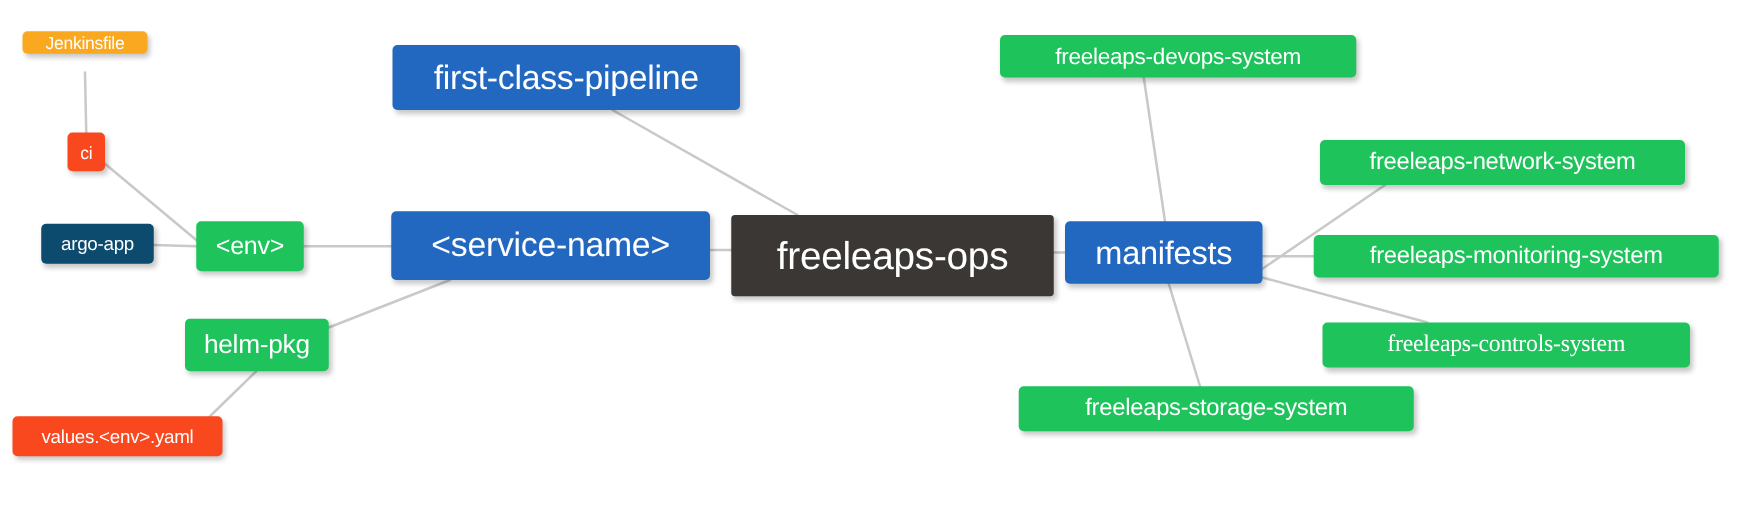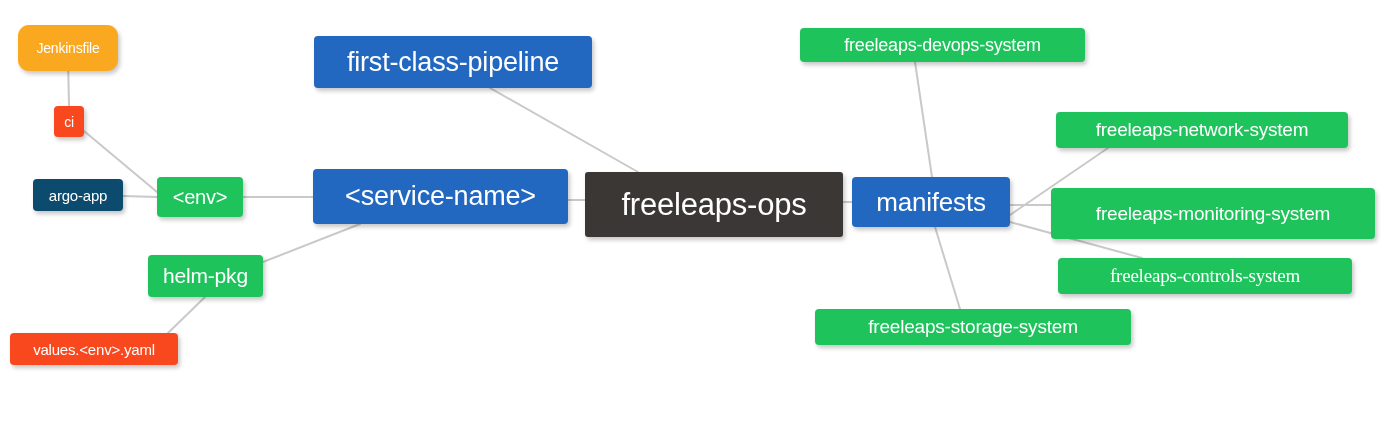--- a/index.html
+++ b/index.html
@@ -38,29 +38,29 @@
       <line x1="490" y1="88" x2="638" y2="172" stroke="#c9c9c9" stroke-width="2" stroke-linecap="round"></line>
       <line x1="568" y1="200" x2="585" y2="200" stroke="#c9c9c9" stroke-width="2" stroke-linecap="round"></line>
       <line x1="843" y1="202" x2="852" y2="202" stroke="#c9c9c9" stroke-width="2" stroke-linecap="round"></line>
       <line x1="915" y1="62" x2="932" y2="177" stroke="#c9c9c9" stroke-width="2" stroke-linecap="round"></line>
       <line x1="1010" y1="215" x2="1108" y2="148" stroke="#c9c9c9" stroke-width="2" stroke-linecap="round"></line>
       <line x1="1010" y1="205" x2="1051" y2="205" stroke="#c9c9c9" stroke-width="2" stroke-linecap="round"></line>
       <line x1="1010" y1="222" x2="1142" y2="258" stroke="#c9c9c9" stroke-width="2" stroke-linecap="round"></line>
       <line x1="935" y1="227" x2="960" y2="309" stroke="#c9c9c9" stroke-width="2" stroke-linecap="round"></line>
     </svg>
   <div id="node-layer">
-      <div class="node" style="left: 18px; top: 25px; width: 100px; height: 46px; background: rgb(251, 168, 33); font-size: 14px; border-radius: 11px;">Jenkinsfile</div>
+      <div class="node" style="left: 18px; top: 25px; width: 100px; height: 18px; background: rgb(251, 168, 33); font-size: 14px;">Jenkinsfile</div>
       <div class="node" style="left: 54px; top: 106px; width: 30px; height: 31px; background: rgb(249, 71, 30); font-size: 14px;">ci</div>
       <div class="node" style="left: 33px; top: 179px; width: 90px; height: 32px; background: #0c4a6e; font-size: 15px;">argo-app</div>
       <div class="node" style="left: 157px; top: 177px; width: 86px; height: 40px; background: rgb(30, 195, 92); font-size: 20px;">&lt;env&gt;</div>
       <div class="node" style="left: 148px; top: 255px; width: 115px; height: 42px; background: rgb(30, 195, 92); font-size: 21px;">helm-pkg</div>
       <div class="node" style="left: 10px; top: 333px; width: 168px; height: 32px; background: rgb(249, 71, 30); font-size: 15px;">values.&lt;env&gt;.yaml</div>
       <div class="node" style="left: 314px; top: 36px; width: 278px; height: 52px; background: rgb(34, 104, 192); font-size: 27px;">first-class-pipeline</div>
       <div class="node" style="left: 313px; top: 169px; width: 255px; height: 55px; background: rgb(34, 104, 192); font-size: 27px;">&lt;service-name&gt;</div>
       <div class="node n-root" style="left: 585px; top: 172px; width: 258px; height: 65px; background: rgb(59, 55, 52); font-size: 31px;">freeleaps-ops</div>
       <div class="node" style="left: 852px; top: 177px; width: 158px; height: 50px; background: rgb(34, 104, 192); font-size: 26px;">manifests</div>
       <div class="node" style="left: 800px; top: 28px; width: 285px; height: 34px; background: rgb(30, 195, 92); font-size: 18px;">freeleaps-devops-system</div>
       <div class="node" style="left: 1056px; top: 112px; width: 292px; height: 36px; background: rgb(30, 195, 92); font-size: 19px;">freeleaps-network-system</div>
-      <div class="node" style="left: 1051px; top: 188px; width: 324px; height: 51px; background: rgb(30, 195, 92); font-size: 19px;">freeleaps-monitoring-system</div>
+      <div class="node" style="left: 1051px; top: 188px; width: 324px; height: 34px; background: rgb(30, 195, 92); font-size: 19px;">freeleaps-monitoring-system</div>
       <div class="node" style="left: 1058px; top: 258px; width: 294px; height: 36px; background: rgb(30, 195, 92); font-size: 19px; font-family: Liberation Serif, serif;">freeleaps-controls-system</div>
       <div class="node" style="left: 815px; top: 309px; width: 316px; height: 36px; background: rgb(30, 195, 92); font-size: 19px;">freeleaps-storage-system</div>
     </div>
 </div>
 
 </body></html>

